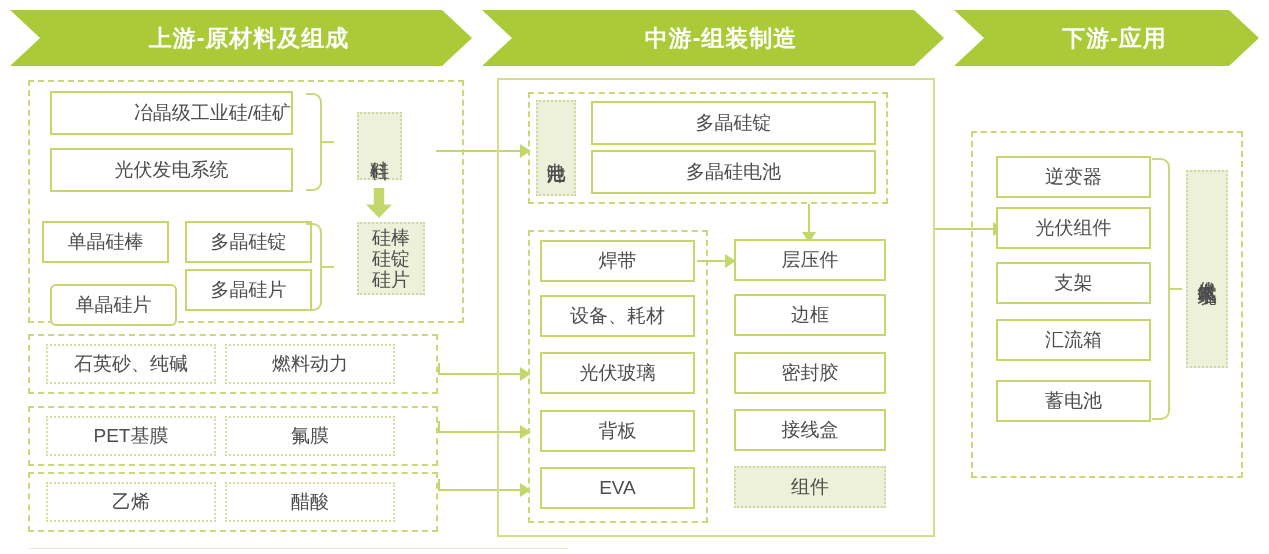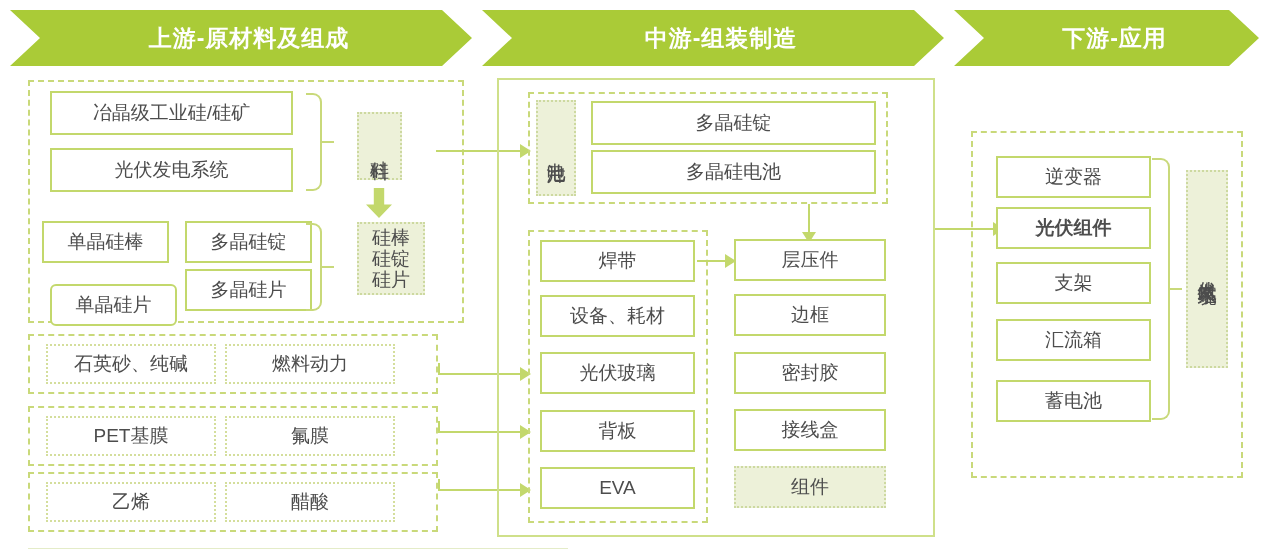--- a/index.html
+++ b/index.html
@@ -74,21 +74,21 @@
 </div>
 <div class="banner b2">
   <span>中游-组装制造</span>
 </div>
 <div class="banner b3">
   <span>下游-应用</span>
 </div>
 
 <div class="dgroup" style="left:28px;top:80px;width:436px;height:243px;"></div>
 
-<div class="box" style="left:50px;top:91px;width:243px;height:44px;">
+<div class="box" style="left:50px;top:91px;width:243px;height:44px;justify-content:flex-end;">
   <span>冶晶级工业硅/硅矿</span>
 </div>
 <div class="box" style="left:50px;top:148px;width:243px;height:44px;">
   <span>光伏发电系统</span>
 </div>
 
 <div class="box" style="left:42px;top:221px;width:127px;height:42px;">
   <span>单晶硅棒</span>
 </div>
 <div class="box" style="left:185px;top:221px;width:127px;height:42px;">
@@ -208,21 +208,21 @@
 </div>
 
 <div class="hline" style="left:935px;top:228px;width:60px;"></div>
 <div class="arrowR" style="left:993px;top:222px;"></div>
 
 <div class="dgroup" style="left:971px;top:131px;width:272px;height:347px;"></div>
 
 <div class="box" style="left:996px;top:156px;width:155px;height:42px;">
   <span>逆变器</span>
 </div>
-<div class="box" style="left:996px;top:207px;width:155px;height:42px;font-weight:bold;">
+<div class="box" style="left:996px;top:207px;width:155px;height:42px;">
   <span>光伏组件</span>
 </div>
 <div class="box" style="left:996px;top:262px;width:155px;height:42px;">
   <span>支架</span>
 </div>
 <div class="box" style="left:996px;top:319px;width:155px;height:42px;">
   <span>汇流箱</span>
 </div>
 <div class="box" style="left:996px;top:380px;width:155px;height:42px;">
   <span>蓄电池</span>

